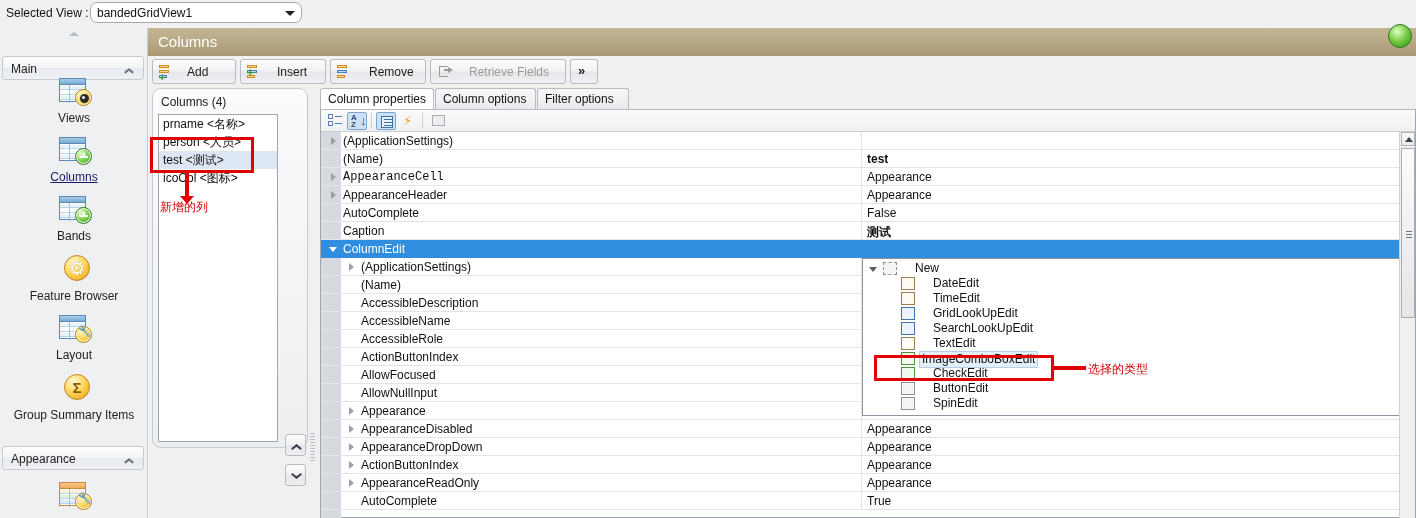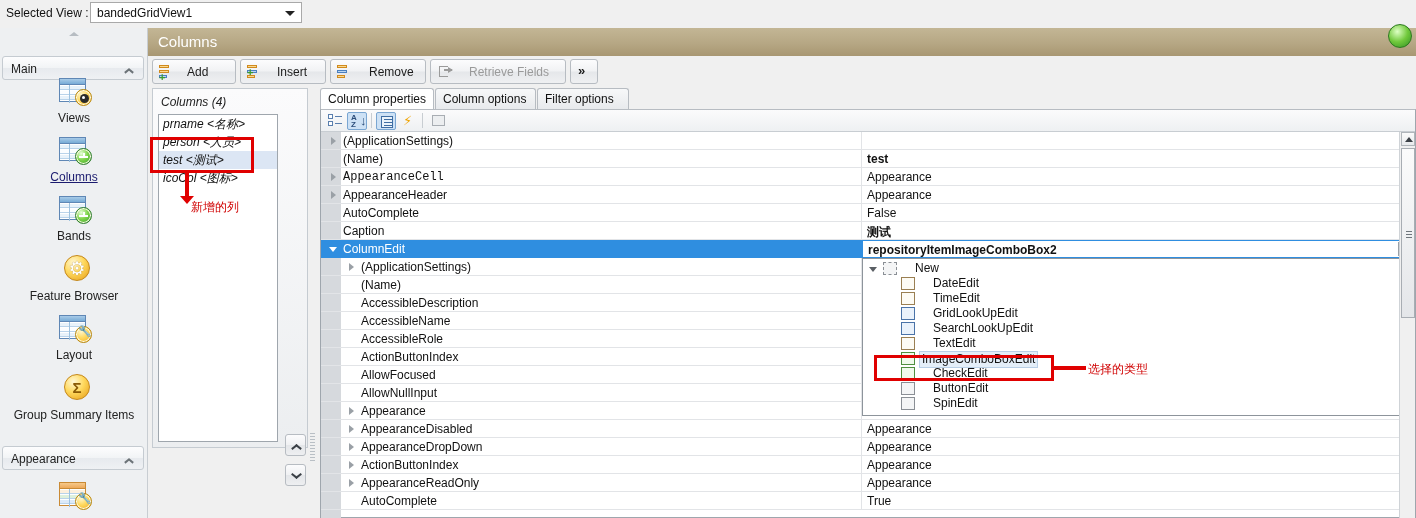--- a/index.html
+++ b/index.html
@@ -17,21 +17,21 @@
   
   .topbar {
     position: absolute; left: 0; top: 0; width: 1416px; height: 28px;
     background: #f0f0f0;
   }
   .topbar-label {
     position: absolute; left: 6px; top: 6px; font-size: 12px; color: #111;
   }
   .view-combo {
     position: absolute; left: 90px; top: 2px; width: 212px; height: 21px;
-    background: #fff; border: 1px solid #a9a9a9; border-radius: 0;
+    background: #fff; border: 1px solid #a9a9a9; border-radius: 7px;
   }
   .view-combo .val { position: absolute; left: 6px; top: 3px; font-size: 12px; }
   .view-combo .arrow {
     position: absolute; right: 6px; top: 8px;
     width: 0; height: 0;
     border-left: 5px solid transparent; border-right: 5px solid transparent;
     border-top: 5px solid #222;
   }
 
   
@@ -164,21 +164,21 @@
   .arrowico { position: absolute; left: 8px; top: 5px; width: 15px; height: 14px; }
   .arrowico .box { position: absolute; left: 0; top: 1px; width: 9px; height: 11px; border: 1.5px solid #9a9a9a; border-right: none; }
   .arrowico .ar { position: absolute; left: 5px; top: 4px; width: 8px; height: 2px; background: #9a9a9a; }
   .arrowico .ar:after { content:""; position: absolute; right: -1px; top: -2.5px; width: 0; height: 0;
     border-top: 3.5px solid transparent; border-bottom: 3.5px solid transparent; border-left: 5px solid #9a9a9a; }
 
   
   .colpanel {
     position: absolute; left: 4px; top: 60px; width: 156px; height: 360px;
     background: linear-gradient(to bottom,#fbfbfc,#eceef0);
-    border: 1px solid #c5cbd1; border-radius: 0; font-style: italic;
+    border: 1px solid #c5cbd1; border-radius: 9px;
   }
   .colpanel .cap { position: absolute; left: 8px; top: 6px; font-size: 12px; color: #222; }
   .collist {
     position: absolute; left: 5px; top: 25px; width: 120px; height: 328px;
     background: #fff; border: 1px solid #9fa6ad;
   }
   .collist .it { position: relative; height: 18px; line-height: 18px; padding-left: 4px; font-size: 12px; white-space: nowrap; }
   .collist .it.sel { background: #dce6f4; }
 
   .movebtns { position: absolute; left: 137px; top: 406px; width: 22px; height: 60px; }
@@ -580,24 +580,20 @@
 
         <div class="prow" style="top:90px;">
           <span class="nm" style="left:22px;">Caption</span>
           <span class="vdiv"></span>
           <span class="vl bold">测试</span>
         </div>
 
         <div class="prow sel" style="top:108px;">
           <span class="exp open" style="left:8px;"></span>
           <span class="nm" style="left:22px;">ColumnEdit</span>
-          <div class="valcell-edit">
-            <span class="txt">repositoryItemImageComboBox2</span>
-            <span class="ddbtn"></span>
-          </div>
         </div>
 
         <div class="prow" style="top:126px;">
           <span class="exp" style="left:26px;"></span>
           <span class="nm" style="left:40px;">(ApplicationSettings)</span>
           <span class="vdiv"></span>
         </div>
         <div class="prow" style="top:144px;">
           <span class="nm" style="left:40px;">(Name)</span>
           <span class="vdiv"></span>
@@ -726,19 +722,19 @@
             <i style="top:85px"></i>
             <i style="top:88px"></i>
           </span>
       </div>
     </div>
   </div>
 
   <div class="anno" style="left:150px;top:137px;width:104px;height:36px;"></div>
   <div class="anno-line" style="left:185px;top:173px;width:4px;height:25px;"></div>
   <div class="anno-arrow" style="left:180px;top:196px;border-left:7px solid transparent;border-right:7px solid transparent;border-top:8px solid #e00000;"></div>
-  <div class="anno-txt" style="left:160px;top:199px;margin-left:31px;">新增的列</div>
+  <div class="anno-txt" style="left:160px;top:199px;">新增的列</div>
 
   <div class="anno" style="left:874px;top:355px;width:180px;height:26px;"></div>
   <div class="anno-line" style="left:1054px;top:366px;width:32px;height:4px;"></div>
   <div class="anno-txt" style="left:1088px;top:361px;">选择的类型</div>
 
 </div>
 
 </body></html>

